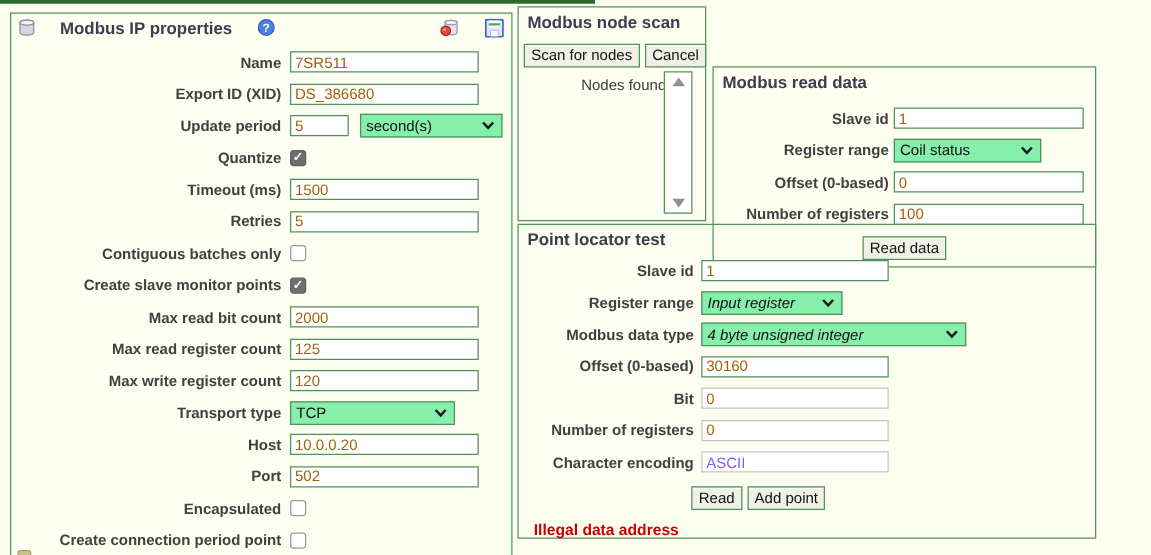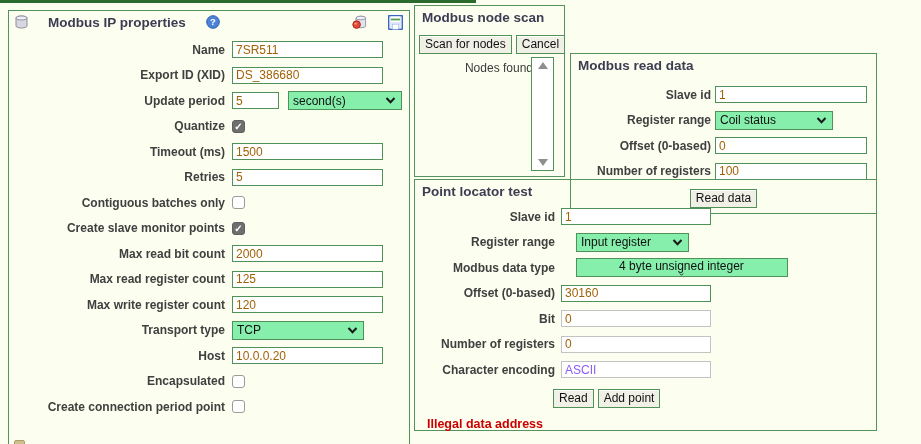--- a/index.html
+++ b/index.html
@@ -35,21 +35,21 @@
   #panel-loc .tin{margin-left:6px;width:150px;}
   .tin.small{width:47px;}
   .tin.gray{border-color:#c3c3c3;}
   .tin.graytext{color:#8b5cf6;}
 
   .fsel{
     box-sizing:border-box;height:19px;border:1px solid #4f9158;background:#86efac;
     display:flex;align-items:center;justify-content:space-between;
     font-size:12px;color:#111;padding:0 5px 0 4px;margin-left:7px;cursor:default;
   }
-  #panel-loc .fsel{margin-left:21px;}
+  #panel-loc .fsel{margin-left:6px;font-style:italic;}
   .fsel span{white-space:nowrap;}
 
   .cb{
     display:inline-block;width:13px;height:13px;box-sizing:border-box;margin-left:7px;
     border:1px solid #9a9a9a;border-radius:3px;background:#fff;
     text-align:center;line-height:12px;font-size:10px;font-weight:bold;color:#fff;
   }
   .cb[data-checked="true"]{background:#6e6e6e;border-color:#5f5f5f;}
   .cb[data-checked="true"]::after{content:"✓";}
 
@@ -171,20 +171,24 @@
       <svg width="11" height="7" viewBox="0 0 11 7">
           <path d="M1.5 1 L5.5 5.3 L9.5 1" stroke="#1a1a1a" stroke-width="2" fill="none"></path>
         </svg>
     </div>
   </div>
   <div class="frow">
     <span class="flabel">Host</span>
     <input class="tin" type="text" value="10.0.0.20" style="">
   </div>
   <div class="frow">
+    <span class="flabel">Port</span>
+    <input class="tin" type="text" value="502" style="">
+  </div>
+  <div class="frow">
     <span class="flabel">Encapsulated</span>
     <span class="cb" data-checked="false"></span>
   </div>
   <div class="frow">
     <span class="flabel">Create connection period point</span>
     <span class="cb" data-checked="false"></span>
   </div>
 </div>
 <div class="fragment-icon"></div>
 
@@ -245,21 +249,21 @@
     <span class="flabel">Register range</span>
     <div class="fsel" style="width:113px;">
       <span>Input register</span>
       <svg width="11" height="7" viewBox="0 0 11 7">
           <path d="M1.5 1 L5.5 5.3 L9.5 1" stroke="#1a1a1a" stroke-width="2" fill="none"></path>
         </svg>
     </div>
   </div>
   <div class="frow">
     <span class="flabel">Modbus data type</span>
-    <div class="fsel" style="width:212px;flex-direction:column;">
+    <div class="fsel" style="width:212px;">
       <span>4 byte unsigned integer</span>
       <svg width="11" height="7" viewBox="0 0 11 7">
           <path d="M1.5 1 L5.5 5.3 L9.5 1" stroke="#1a1a1a" stroke-width="2" fill="none"></path>
         </svg>
     </div>
   </div>
   <div class="frow">
     <span class="flabel">Offset (0-based)</span>
     <input class="tin" type="text" value="30160" style="">
   </div>

